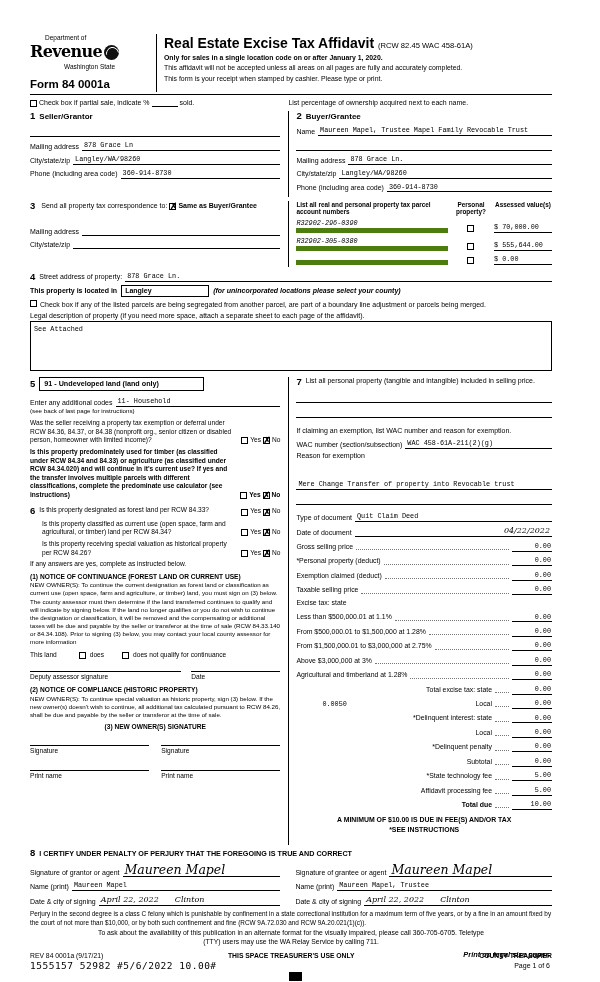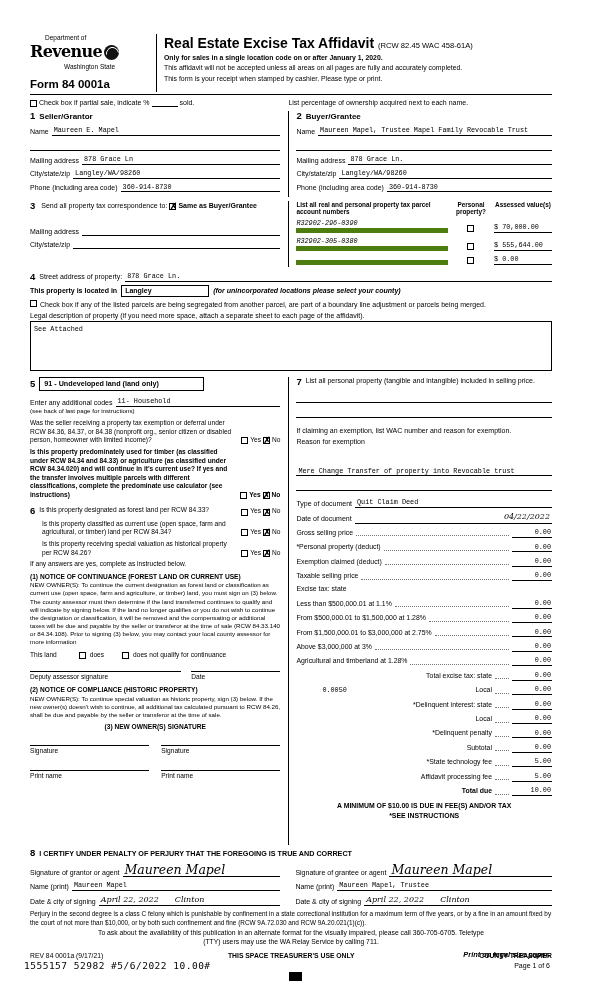--- a/index.html
+++ b/index.html
@@ -60,21 +60,21 @@
 .sigline{border-top:1px solid #000;padding-top:1px;font-size:6.6px;}
 .ml{display:flex;align-items:flex-end;margin-top:4.6px;font-size:6.9px;}
 .mfill{flex:1;border-bottom:1px dotted #777;margin:0 3px 1.5px;}
 .ml.right{justify-content:flex-end;}
 .ml.right .mfill{flex:0 0 14px;}
 .mval{flex:0 0 40px;border-bottom:1px solid #000;text-align:right;padding-right:1px;font-family:"Liberation Mono",monospace;font-size:6.8px;}
 .sig-script{font-family:"DejaVu Serif",serif;font-style:italic;font-size:12.5px;line-height:0.8;}
 .perjury{font-size:6.4px;line-height:1.32;margin-top:4px;}
 .altline{text-align:center;font-size:6.8px;}
 .frow{display:flex;margin-top:5px;font-size:6.8px;}
-.stamp{position:absolute;left:24px;bottom:10px;font-family:"DejaVu Sans Mono",monospace;font-size:9.5px;letter-spacing:0.5px;}
+.stamp{position:absolute;left:30px;bottom:10px;font-family:"DejaVu Sans Mono",monospace;font-size:9.5px;letter-spacing:0.5px;}
 .print-note{position:absolute;right:26px;bottom:22px;font-weight:bold;font-style:italic;font-size:7.4px;}
 .page-no{position:absolute;right:26px;bottom:12px;font-size:7px;}
 .regmark{position:absolute;left:289px;bottom:1px;width:13px;height:9px;background:#000;}
 </style>
 </head>
 <body>
 
 <div class="page">
 
   <div class="hdr">
@@ -108,24 +108,20 @@
     </div>
     <div>List percentage of ownership acquired next to each name.</div>
   </div>
 
   <div class="cols" style="min-height:86px;">
     <div class="c-left">
       <div class="row" style="align-items:baseline;">
         <span class="sec-n">1</span>
         <span class="sec-t">Seller/Grantor</span>
       </div>
-      <div class="fl">
-          <span class="lbl">Name</span>
-          <span class="val typed">Maureen E. Mapel</span>
-        </div>
       <div class="blank" style="margin-top:4px;"></div>
       <div class="fl">
           <span class="lbl">Mailing address</span>
           <span class="val typed">878 Grace Ln</span>
         </div>
       <div class="fl">
           <span class="lbl">City/state/zip</span>
           <span class="val typed">Langley/WA/98260</span>
         </div>
       <div class="fl">
@@ -313,20 +309,24 @@
     </div>
 
     <div class="c-right">
       <div class="q" style="margin-top:0;">
         <span class="sec-n">7</span>
         <span class="qtext" style="font-size:7px;">List all personal property (tangible and intangible) included in selling price.</span>
       </div>
       <div class="blank" style="margin-top:6px;"></div>
       <div class="blank" style="margin-top:4px;"></div>
       <div style="margin-top:8px;">If claiming an exemption, list WAC number and reason for exemption.</div>
+      <div class="fl">
+          <span class="lbl">WAC number (section/subsection)</span>
+          <span class="val typed">WAC 458-61A-211(2)(g)</span>
+        </div>
       <div style="margin-top:2px;">Reason for exemption</div>
       <div class="fl" style="margin-top:20px;">
           <span class="val typed">Mere Change Transfer of property into Revocable trust</span>
         </div>
       <div class="blank" style="margin-top:4px;"></div>
       <div class="fl" style="margin-top:7px;">
           <span class="lbl">Type of document</span>
           <span class="val typed">Quit Claim Deed</span>
         </div>
       <div class="fl">

